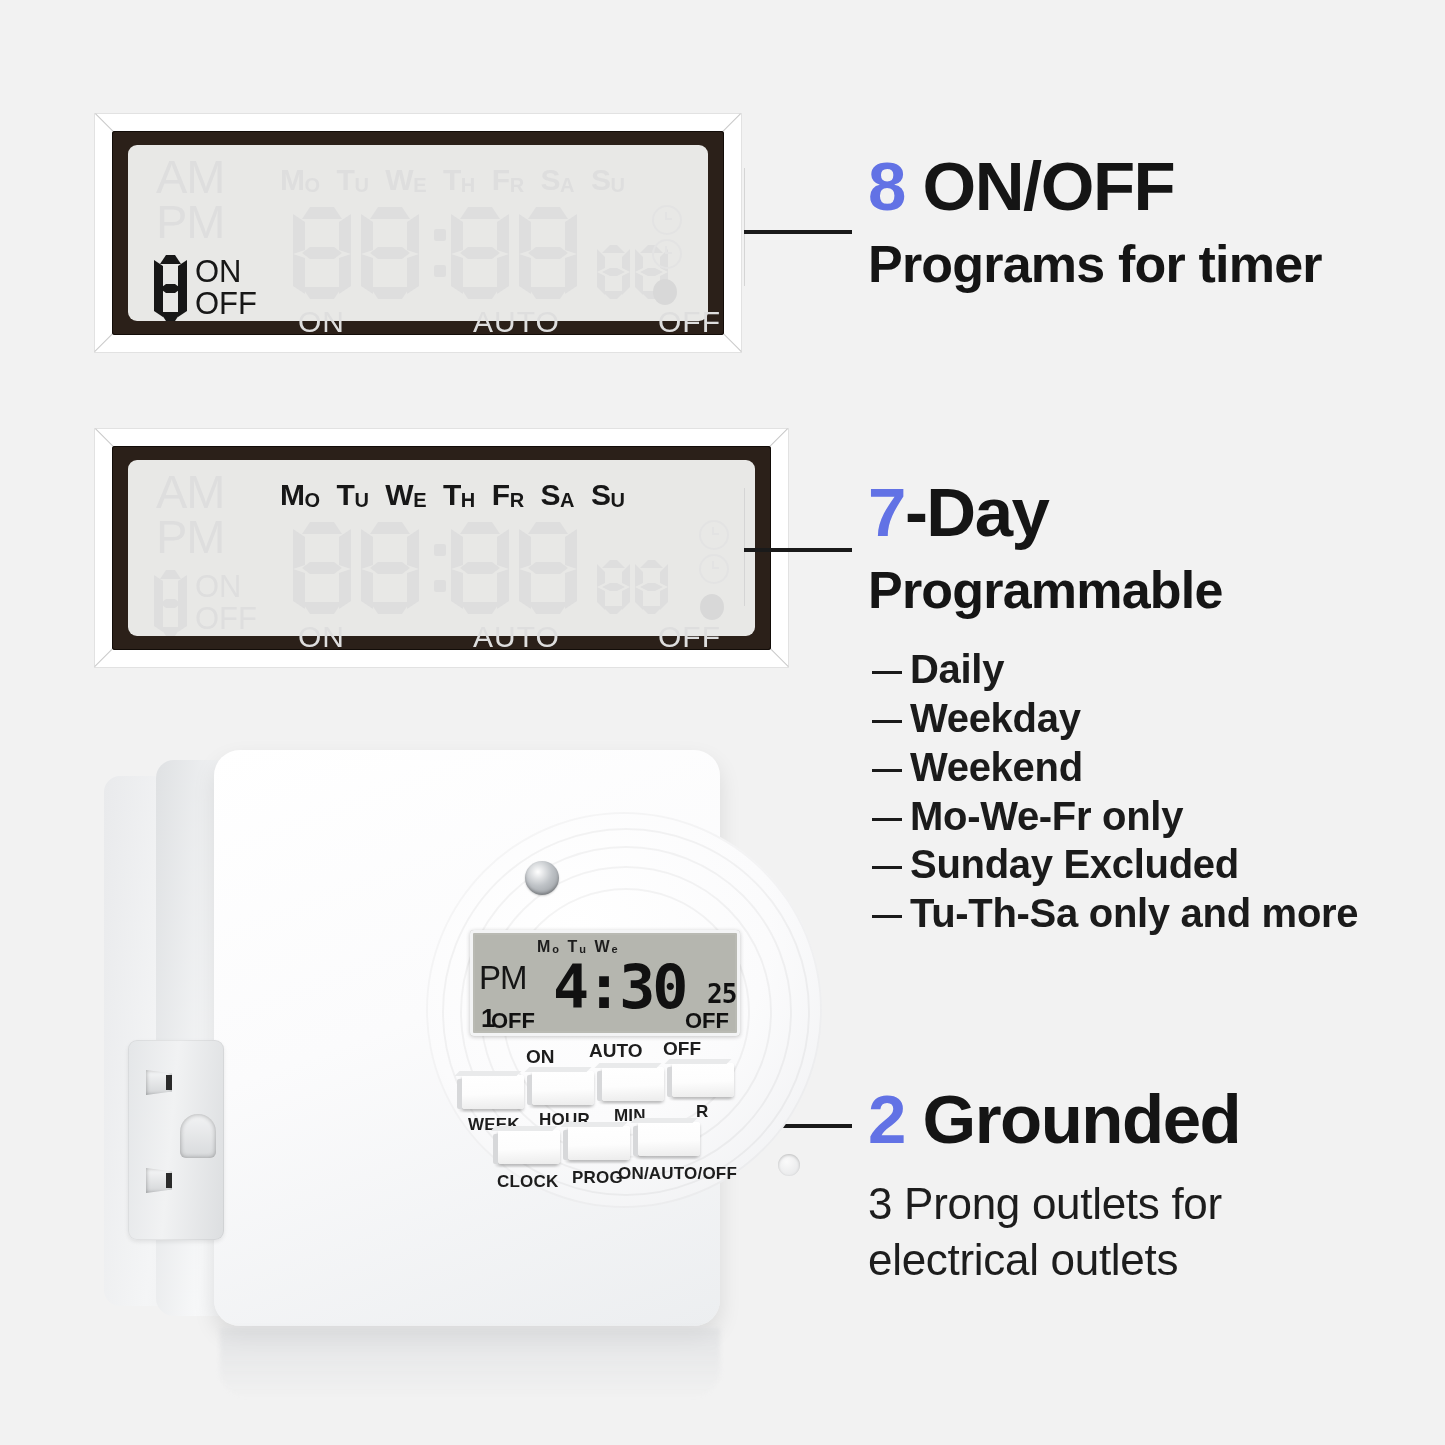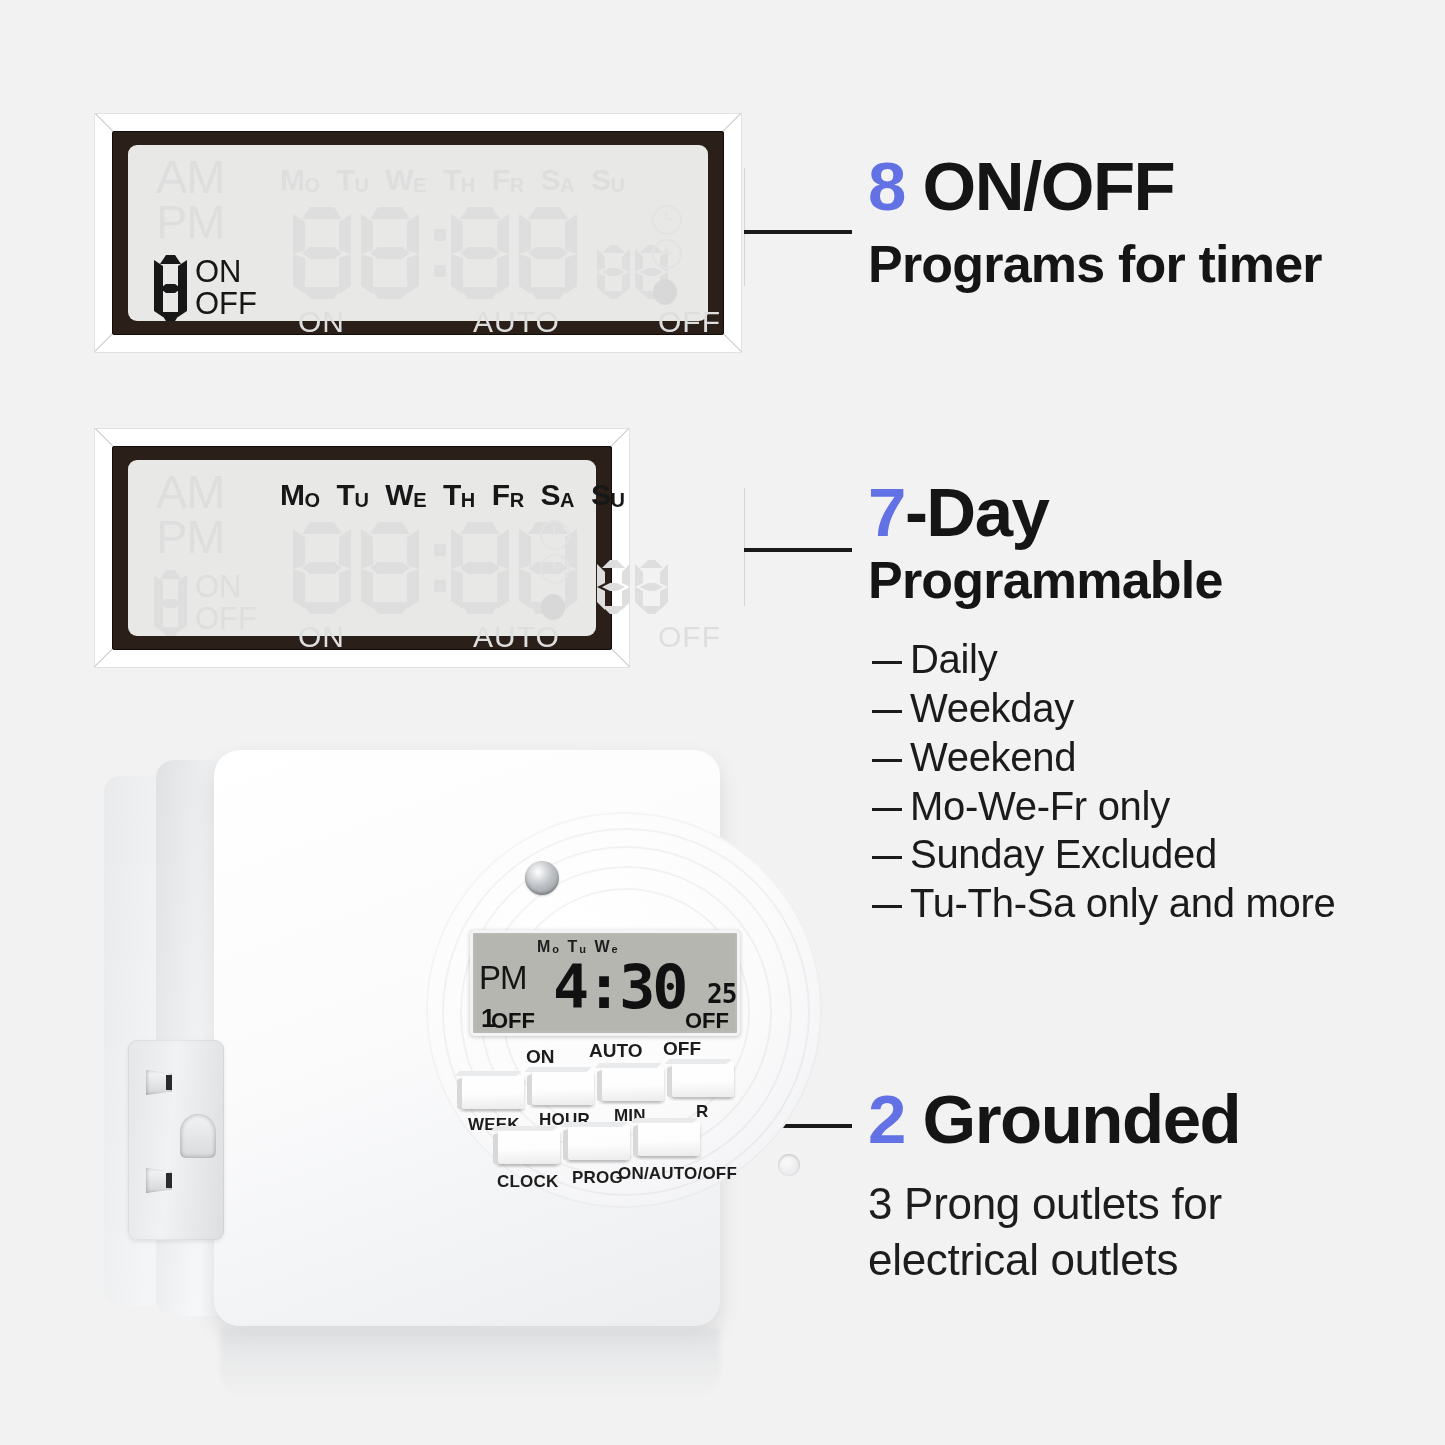--- a/index.html
+++ b/index.html
@@ -100,21 +100,21 @@
   .lcd-icons .ic::after  { content:""; position:absolute; left:11px; top:11px; width:7px; height:2px; background:#e3e3e3; }
   .lcd-icons .dot { width: 24px; height: 26px; border-radius: 50%; background: #d8d8d8; margin-top: 10px; margin-left: 1px; }
 
   
   .callout { position: absolute; }
   .head1 { font-size: 69px; font-weight: 700; letter-spacing: -1.5px; line-height: 1; color: #151515; white-space: nowrap; }
   .head1 .num { color: #6272e5; }
   .head2 { font-size: 52px; font-weight: 700; letter-spacing: -0.8px; line-height: 1.12; color: #151515; white-space: nowrap; }
   .sub  { font-size: 44px; font-weight: 400; line-height: 1.28; color: #1d1d1d; letter-spacing: -0.3px; }
 
-  .feat-list { list-style: none; margin: 11px; padding: 0; }
+  .feat-list { list-style: none; margin: 11px; padding: 0; font-weight: bold; }
   .feat-list li { font-size: 40px; line-height: 1.22; color: #1b1b1b; letter-spacing: -0.3px; white-space: nowrap; display: flex; align-items: baseline; }
   .feat-list li .dash { display: inline-block; width: 38px; flex: 0 0 38px; position: relative; }
   .feat-list li .dash::before { content:""; position:absolute; left:0; top:-12px; width:30px; height:3px; background:#1b1b1b; }
 
   
   .conn { position: absolute; height: 4px; background: #1a1a1a; }
   .conn-tick { position: absolute; width: 1px; background: #d5d5d5; }
 
   
   #device { position: absolute; left: 100px; top: 740px; width: 660px; height: 640px; }
@@ -331,21 +331,21 @@
   </div>
 
   <div class="conn-tick" style="left:744px; top:168px; height:118px;"></div>
   <div class="conn" style="left:744px; top:230px; width:108px;"></div>
 
   <div class="callout" style="left:868px; top:152px;">
     <div class="head1"><span class="num">8</span><span> ON/OFF</span></div>
     <div class="head2" style="margin-top:14px;">Programs for timer</div>
   </div>
 
-  <div class="lcd-panel" style="left:94px; top:428px; width:536px; height:240px;">
+  <div class="lcd-panel" style="left:94px; top:428px; width:695px; height:240px;">
     <div class="lcd-outer">
       <div class="bevel bv-tl"></div>
       <div class="bevel bv-tr"></div>
       <div class="bevel bv-bl"></div>
       <div class="bevel bv-br"></div>
       <div class="lcd-bezel">
         <div class="lcd-screen">
 
           <div class="lcd-ampm">
             <div class="dim">AM</div>
@@ -455,21 +455,21 @@
         </div>
       </div>
     </div>
   </div>
 
   <div class="conn-tick" style="left:744px; top:488px; height:118px;"></div>
   <div class="conn" style="left:744px; top:548px; width:108px;"></div>
 
   <div class="callout" style="left:868px; top:478px;">
     <div class="head1"><span class="num">7</span><span>-Day</span></div>
-    <div class="head2" style="margin-top:4px;">Programmable</div>
+    <div class="head2" style="margin-top:14px;">Programmable</div>
 
     <ul class="feat-list" style="margin-top:26px; margin-left:4px;">
       <li>
           <span class="dash"></span>
           <span>Daily</span>
         </li>
       <li>
           <span class="dash"></span>
           <span>Weekday</span>
         </li>

